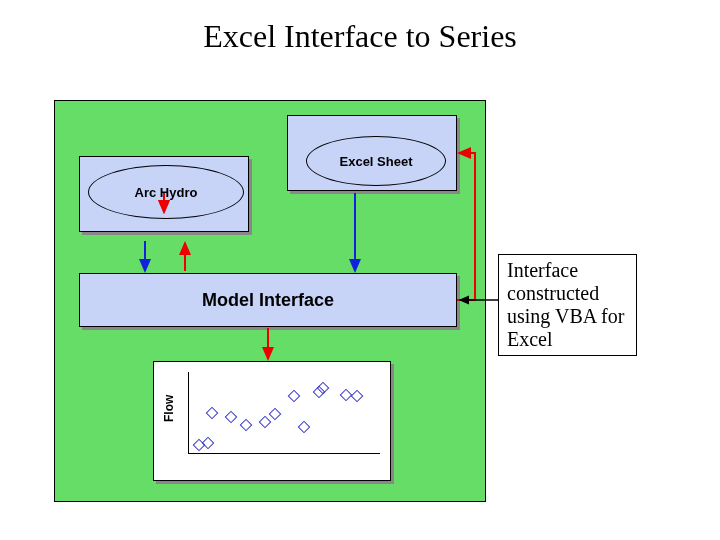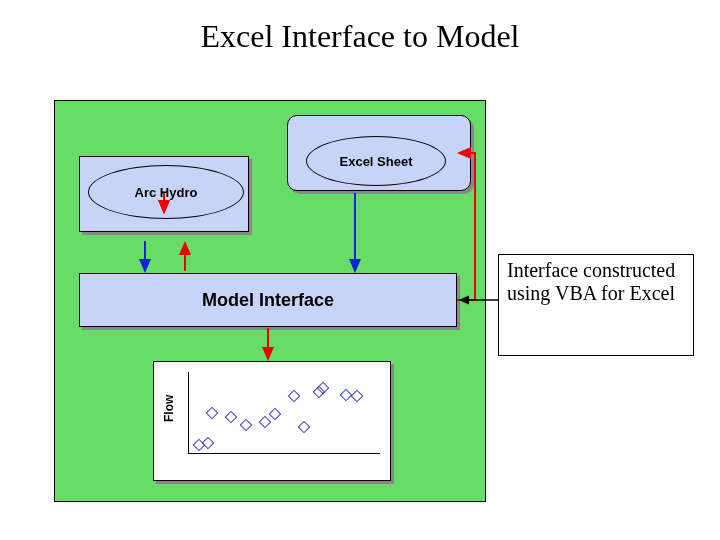--- a/index.html
+++ b/index.html
@@ -35,21 +35,21 @@
   .box {
     background: #c7d3f7;
     border: 1px solid #000;
     box-sizing: border-box;
     display: flex;
     align-items: center;
     justify-content: center;
     font-family: Verdana, Arial, sans-serif;
   }
   .arc-box { left: 24px; top: 14px; width: 170px; height: 76px; margin-top: 41px; }
-  .excel-box { left: 232px; top: 14px; width: 184px; height: 76px; border-radius: 10px; }
+  .excel-box { left: 232px; top: 14px; width: 170px; height: 76px; }
   .ts-box {
     left: 24px; top: 111px; width: 190px; height: 28px;
     background: #fff; border:1px solid #000;
     font-weight: bold; font-size: 14px;
     font-family: Verdana, Arial, sans-serif;
     display:flex; align-items:center; justify-content:center;
   }
   .common-box {
     left: 24px; top: 172px; width: 378px; height: 54px;
     font-weight: bold; font-size: 18px;
@@ -67,21 +67,21 @@
     display:flex; align-items:center; justify-content:center;
     font-weight: bold; font-size: 13px;
     font-family: Verdana, Arial, sans-serif;
   }
   .arc-ell { left: 8px; top: 8px; width: 154px; height: 52px; }
   .excel-ell { left: 18px; top: 20px; width: 138px; height: 48px; }
   .callout {
     position: absolute;
     left: 498px;
     top: 254px;
-    width: 196px;
+    width: 139px;
     height: 102px;
     border: 1px solid #000;
     background: #fff;
     font-size: 20px;
     line-height: 1.15;
     padding: 4px 8px;
     box-sizing: border-box;
   }
   svg.arrows { position:absolute; left:0; top:0; pointer-events:none; }
   .mini-chart-inner {
@@ -101,21 +101,21 @@
   }
   .pt {
     position:absolute; width:7px; height:7px;
     transform: translate(-50%,-50%) rotate(45deg);
     border:1px solid #3a3acc;
   }
 </style>
 </head>
 <body>
 
-<div class="title">Excel Interface to Model</div>
+<div class="title">Excel Interface to Series</div>
 
 <div class="green-panel">
 
   <div class="shadow-box box arc-box">
     <div class="ellipse arc-ell">
       <span>Arc Hydro</span>
     </div>
   </div>
 
   <div class="shadow-box box excel-box">

